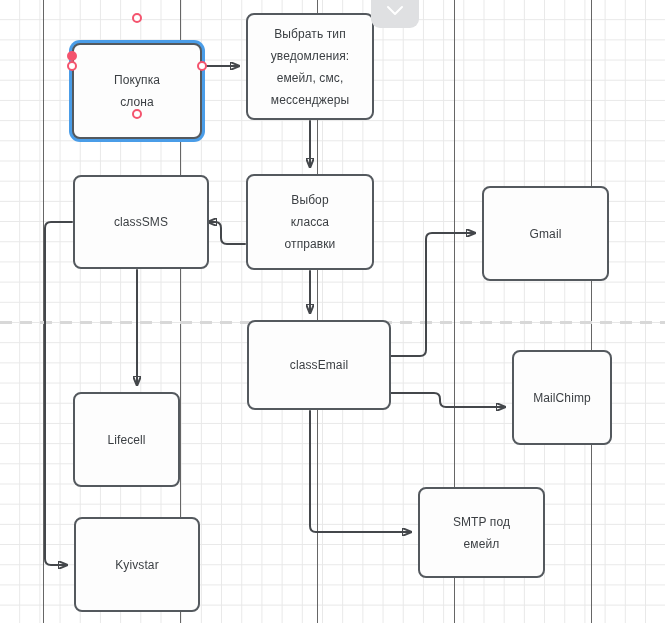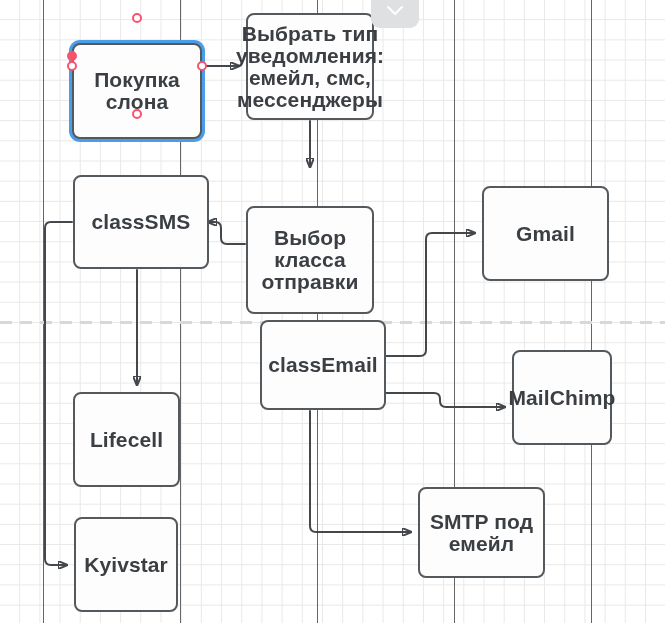--- a/index.html
+++ b/index.html
@@ -41,25 +41,24 @@
     position: absolute;
     box-sizing: border-box;
     background: #fdfdfd;
     border: 2.2px solid #54595e;
     border-radius: 8px;
     display: flex;
     align-items: center;
     justify-content: center;
     text-align: center;
     color: #3b3f43;
-    font-size: 21px;
+    font-size: 12px;
     line-height: 22px;
     letter-spacing: 0.1px;
     white-space: pre-line;
-    font-weight: bold;
   }
   .node.selected {
     border-color: #54595e;
     box-shadow: 0 0 0 3px #4a9de8;
     z-index: 5;
     margin-top: 25px;
   }
   svg.edges {
     position: absolute;
     left: 0;
@@ -136,30 +135,30 @@
   </svg>
 
   <div id="nodes">
       <div class="node selected" style="left: 72px; top: 18px; width: 130px; height: 96px;">Покупка
 слона</div>
       <div class="node" style="left: 246px; top: 13px; width: 128px; height: 107px;">Выбрать тип
 уведомления:
 емейл, смс,
 мессенджеры</div>
       <div class="node" style="left: 73px; top: 175px; width: 136px; height: 94px;">classSMS</div>
-      <div class="node" style="left: 246px; top: 174px; width: 128px; height: 108px; margin-top: 32px;">Выбор
+      <div class="node" style="left: 246px; top: 174px; width: 128px; height: 96px;">Выбор
 класса
 отправки</div>
       <div class="node" style="left: 482px; top: 186px; width: 127px; height: 95px;">Gmail</div>
-      <div class="node" style="left: 260px; top: 320px; width: 126px; height: 90px;">classEmail</div>
+      <div class="node" style="left: 247px; top: 320px; width: 144px; height: 90px;">classEmail</div>
       <div class="node" style="left: 512px; top: 350px; width: 100px; height: 95px;">MailChimp</div>
       <div class="node" style="left: 73px; top: 392px; width: 107px; height: 95px;">Lifecell</div>
       <div class="node" style="left: 418px; top: 487px; width: 127px; height: 91px;">SMTP под
 емейл</div>
-      <div class="node" style="left: 74px; top: 517px; width: 104px; height: 95px;">Kyivstar</div>
+      <div class="node" style="left: 74px; top: 517px; width: 126px; height: 95px;">Kyivstar</div>
     </div>
 
   <div id="handles">
       <div class="handle" style="left: 132px; top: 13px;"></div>
       <div class="handle" style="left: 197px; top: 61px;"></div>
       <div class="handle" style="left: 132px; top: 109px;"></div>
       <div class="handle" style="left: 67px; top: 61px;"></div>
       <div class="handle filled" style="left: 67px; top: 51px;"></div>
     </div>
 

